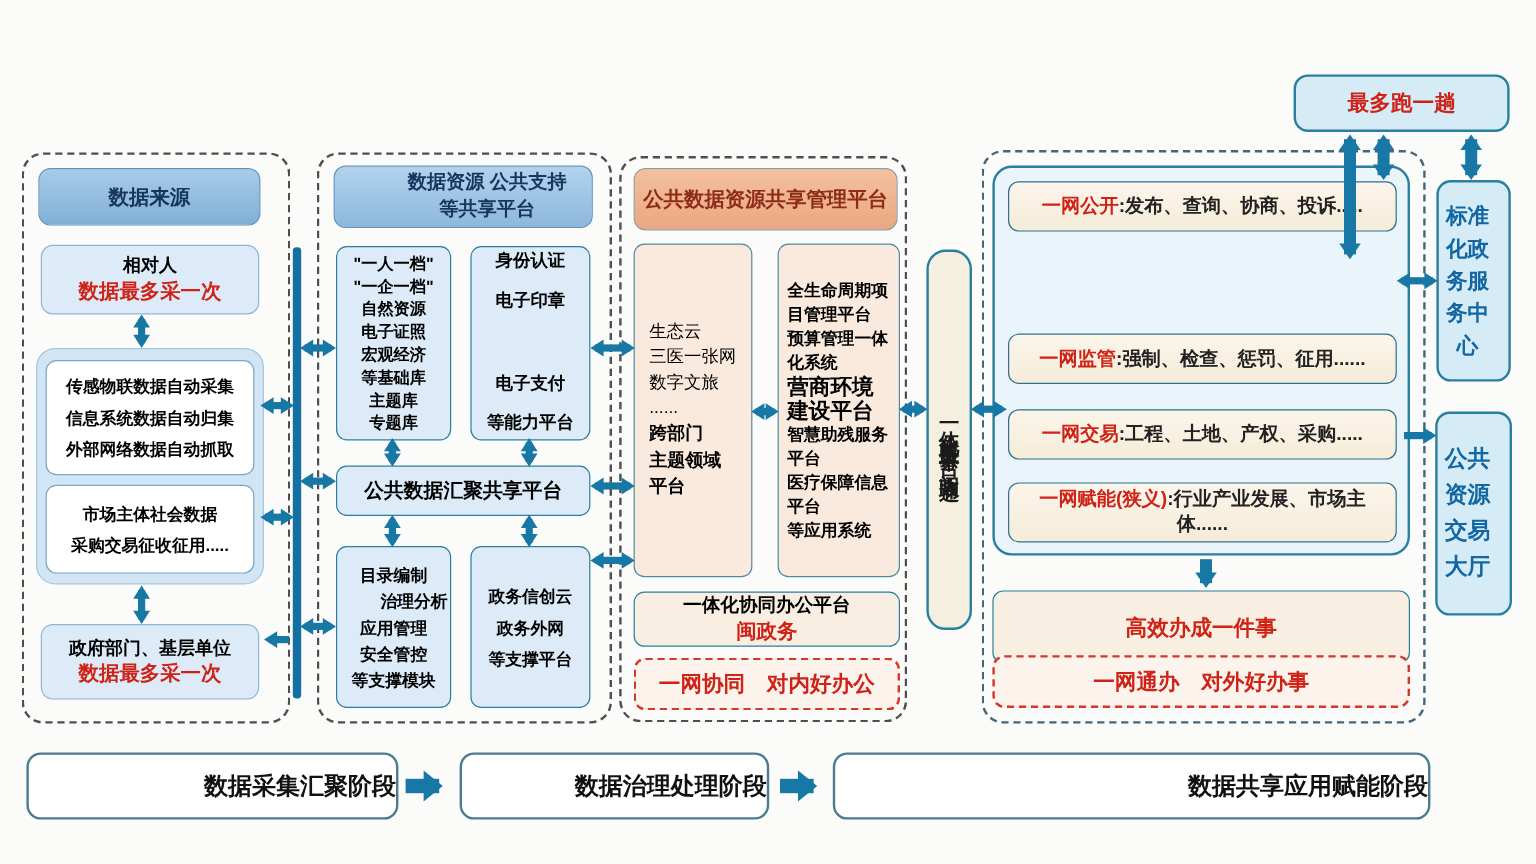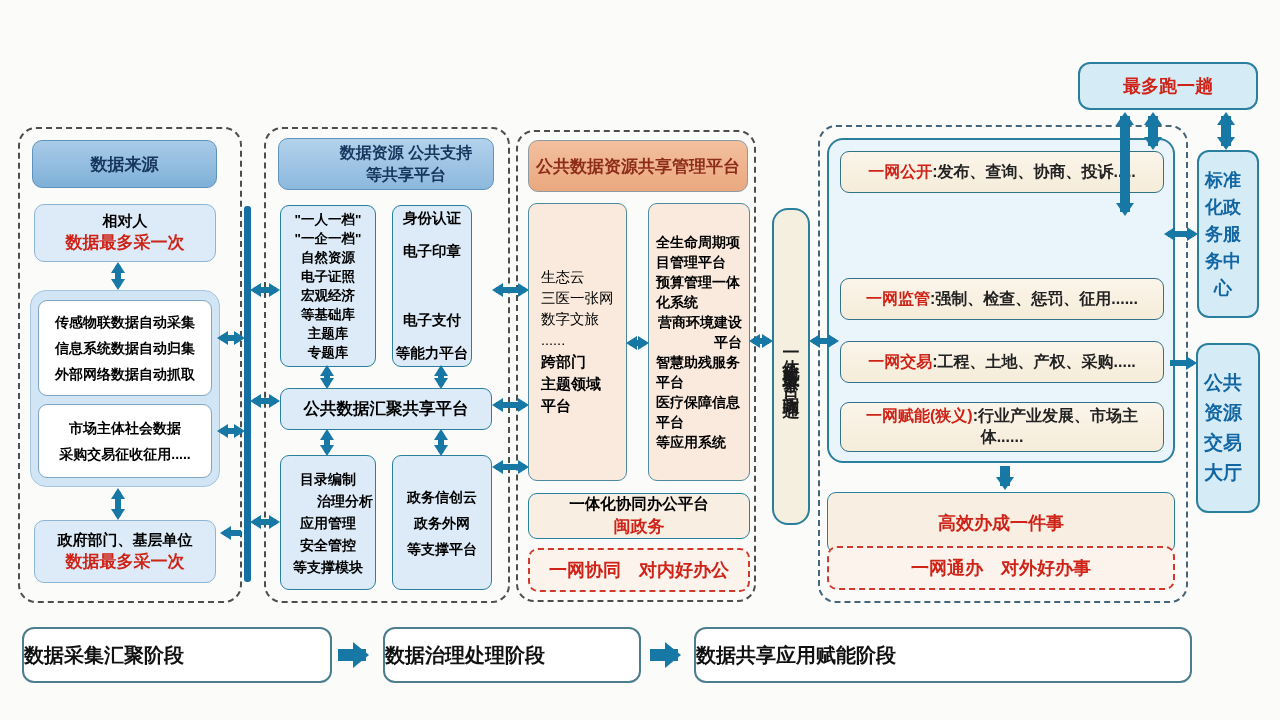--- a/index.html
+++ b/index.html
@@ -17,21 +17,21 @@
   .ltblue{background:#dcebf7;border:1.5px solid #8fb4d4;}
   .grp{background:#d2e5f4;border:1.5px solid #a5c6e0;border-radius:16px;}
   .white{background:#ffffff;border:1.5px solid #7fa6c2;border-radius:9px;}
   .c2box{background:#dcebf7;border:1.5px solid #2b7f9e;border-radius:9px;}
   .c3box{background:#faeadd;border:1.5px solid #4f8ba0;border-radius:9px;}
   .cream{background:#f8efe2;border:1.5px solid #2b7f9e;border-radius:9px;}
   .rowbx{position:absolute;background:linear-gradient(180deg,#fbf5ea,#f5ecd9);border:1.5px solid #33708a;border-radius:9px;display:flex;align-items:center;justify-content:center;text-align:center;padding:2px 8px;}
   .rcontain{background:#eaf4fb;border:2px solid #2b7f9e;border-radius:16px;}
   .sideblue{background:#d5ecf7;border:2px solid #2b7f9e;border-radius:12px;color:#1266a2;font-weight:700;}
   .dashred{position:absolute;background:#fdf3ed;border:2.5px dashed #d0392b;border-radius:10px;display:flex;align-items:center;justify-content:center;color:#cf2318;font-weight:700;font-size:18px;}
-  .stage{position:absolute;background:#ffffff;border:2px solid #4b7d8e;border-radius:12px;display:flex;align-items:center;justify-content:flex-start;font-size:20px;font-weight:700;color:#111;}
+  .stage{position:absolute;background:#ffffff;border:2px solid #4b7d8e;border-radius:12px;display:flex;align-items:center;justify-content:flex-end;font-size:20px;font-weight:700;color:#111;}
   .red{color:#cf2318;}
   .b{font-weight:700;}
   .ln{display:block;}
   
   .vbar{position:absolute;background:#f5efe0;border:2px solid #2b7f9e;border-radius:16px;display:flex;flex-direction:column;align-items:center;justify-content:center;gap:12px;}
   .vtext{writing-mode:vertical-rl;text-orientation:upright;font-weight:700;font-size:17px;letter-spacing:3px;color:#1a1a1a;}
   
   .ar{position:absolute;background:#1778a5;}
   .ar i{position:absolute;width:0;height:0;border:7px solid transparent;}
   .ar.h{height:6px;}
@@ -94,21 +94,21 @@
     <span class="ln b" style="font-size:13.5px;line-height:19px;">"一人一档"</span>
     <span class="ln b" style="font-size:13.5px;line-height:19px;">"一企一档"</span>
     <span class="ln b" style="font-size:13.5px;line-height:19px;">自然资源</span>
     <span class="ln b" style="font-size:13.5px;line-height:19px;">电子证照</span>
     <span class="ln b" style="font-size:13.5px;line-height:19px;">宏观经济</span>
     <span class="ln b" style="font-size:13.5px;line-height:19px;">等基础库</span>
     <span class="ln b" style="font-size:13.5px;line-height:19px;">主题库</span>
     <span class="ln b" style="font-size:13.5px;line-height:19px;">专题库</span>
   </div>
 
-  <div class="bx c2box" style="left:392px;top:205px;width:80px;height:162px;">
+  <div class="bx c2box" style="left:392px;top:205px;width:100px;height:162px;">
     <span class="ln b" style="font-size:14.5px;line-height:33px;">身份认证</span>
     <span class="ln b" style="font-size:14.5px;line-height:33px;">电子印章</span>
     <span class="ln b" style="font-size:14.5px;line-height:33px;margin-top:36px;">电子支付</span>
     <span class="ln b" style="font-size:14.5px;line-height:33px;">等能力平台</span>
   </div>
 
   <div class="bx c2box" style="left:280px;top:388px;width:212px;height:42px;">
     <span class="b" style="font-size:16.5px;">公共数据汇聚共享平台</span>
   </div>
 
@@ -136,21 +136,21 @@
     <span class="ln" style="font-size:14.5px;line-height:21px;">数字文旅</span>
     <span class="ln" style="font-size:14.5px;line-height:21px;">......</span>
     <span class="ln b" style="font-size:15px;line-height:22px;">跨部门</span>
     <span class="ln b" style="font-size:15px;line-height:22px;">主题领域</span>
     <span class="ln b" style="font-size:15px;line-height:22px;">平台</span>
   </div>
 
   <div class="bx c3box" style="left:648px;top:203px;width:102px;height:278px;align-items:flex-start;padding:0 7px;text-align:left;">
     <span class="ln b" style="font-size:14px;line-height:20px;">全生命周期项目管理平台</span>
     <span class="ln b" style="font-size:14px;line-height:20px;">预算管理一体化系统</span>
-    <span class="ln b" style="font-size:14px;line-height:20px;text-align:right;">营商环境建设平台</span>
+    <span class="ln b" style="font-size:18px;line-height:20px;">营商环境建设平台</span>
     <span class="ln b" style="font-size:14px;line-height:20px;">智慧助残服务平台</span>
     <span class="ln b" style="font-size:14px;line-height:20px;">医疗保障信息平台</span>
     <span class="ln b" style="font-size:14px;line-height:20px;">等应用系统</span>
   </div>
 
   <div class="bx cream" style="left:528px;top:493px;width:222px;height:46px;">
     <span class="ln b" style="font-size:15.5px;">一体化协同办公平台</span>
     <span class="ln b red" style="font-size:17px;">闽政务</span>
   </div>
 

